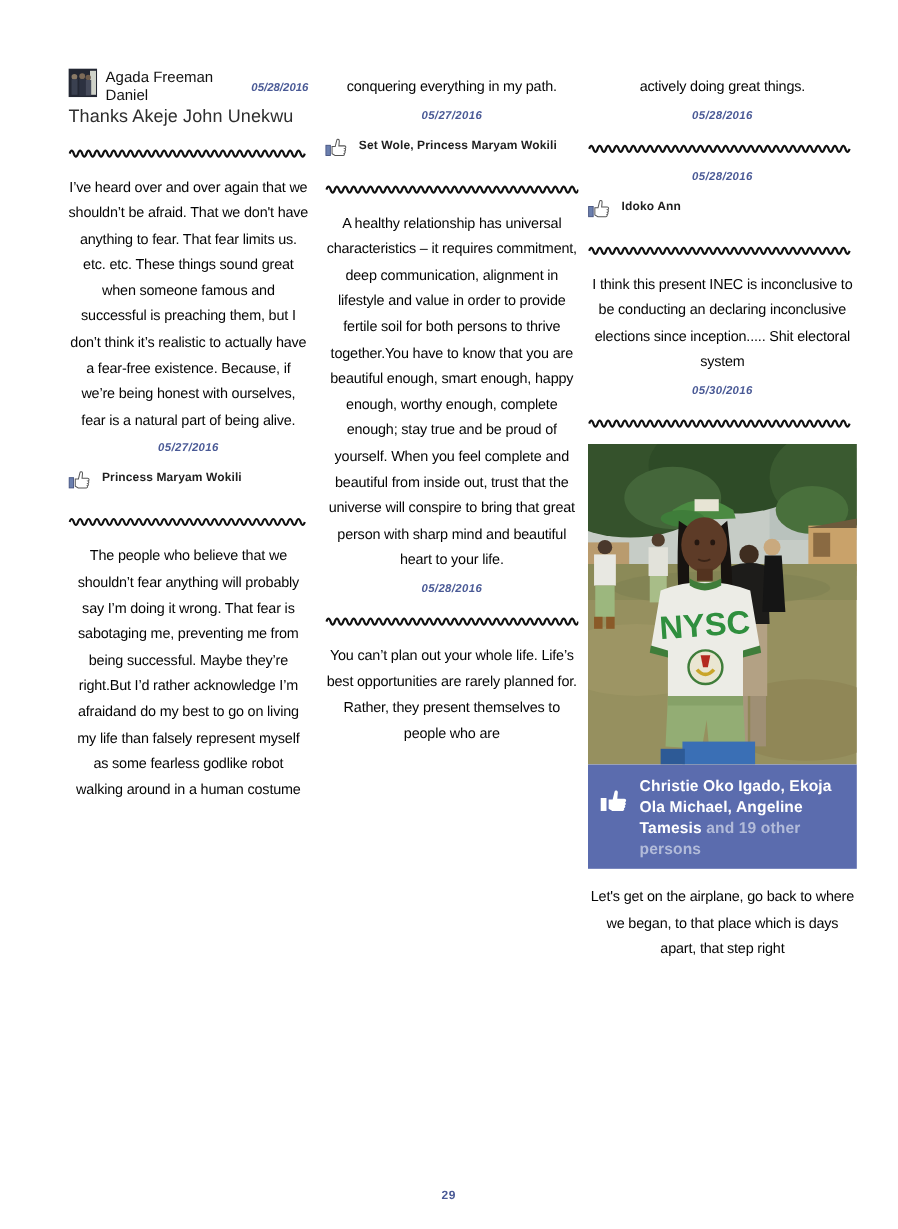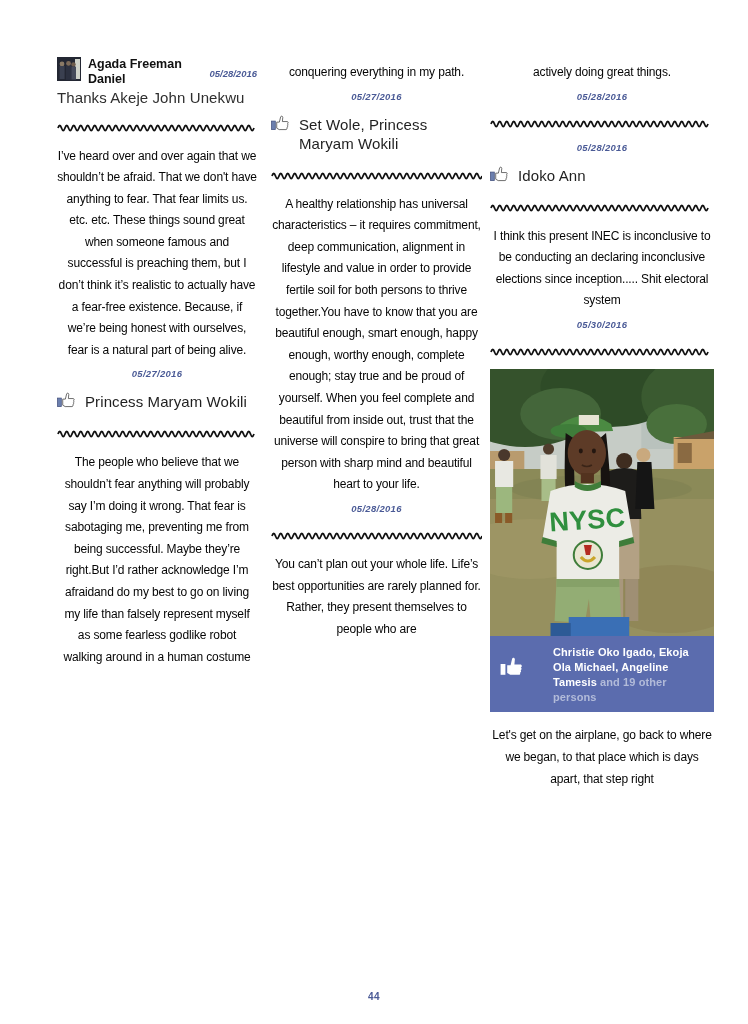--- a/index.html
+++ b/index.html
@@ -10,48 +10,48 @@
   }
   .column{position:absolute;top:57px;}
   .col0{left:57px;width:200px;}
   .col1{left:271px;width:211px;}
   .col2{left:490px;width:224px;}
 
   
   .profile{margin-bottom:2px;}
   .profile-top{display:flex;align-items:flex-start;}
   .avatar{width:24px;height:24px;flex:0 0 24px;margin-right:7px;}
-  .profile-name{font-weight:bold;font-size:12.5px;line-height:1.18;color:#111;max-width:105px;}
+  .profile-name{font-weight:normal;font-size:12.5px;line-height:1.18;color:#111;max-width:105px;}
   .profile-date{margin-left:auto;margin-top:11px;font-size:9.5px;font-weight:bold;font-style:italic;color:#4a5a96;white-space:nowrap;}
   .profile-msg{font-size:15px;color:#2e2e2e;margin-top:2px;letter-spacing:.1px;}
 
   
   .divider{margin:17px 0 11px 0;height:10px;}
   .divider svg{display:block;}
 
   
   .post{margin-top:13px;}
   .post-text{
     font-size:12px;line-height:21.6px;text-align:center;color:#050505;
     letter-spacing:-0.15px;
   }
   .post-date{margin-top:7px;text-align:center;font-size:9.5px;font-weight:bold;font-style:italic;color:#4a5a96;letter-spacing:.3px;}
   .like-row{margin-top:13px;display:flex;align-items:flex-start;}
   .like-row .thumb{flex:0 0 19px;margin-right:9px;margin-top:-1px;}
-  .like-names{font-size:15px;font-weight:normal;color:#1f1f1f;line-height:1.3;letter-spacing:.1px;}
+  .like-names{font-size:10px;font-weight:bold;color:#1f1f1f;line-height:1.3;letter-spacing:.1px;}
 
   
   .photo-post{margin-top:12px;}
   .photo-img{display:block;width:100%;height:267px;}
   .photo-caption{
     background:#5b6cae;color:#ffffff;display:flex;align-items:flex-start;
     padding:9px 10px 8px 8px;min-height:40px;
   }
   .photo-caption .thumb-white{flex:0 0 24px;margin:10px 9px 0 2px;}
-  .caption-text{font-size:11px;line-height:1.35;letter-spacing:.1px;margin-left:20px;}
+  .caption-text{font-size:13px;line-height:1.35;letter-spacing:.1px;}
   .caption-names{font-weight:bold;color:#ffffff;}
   .caption-suffix{font-weight:bold;color:#b2bbd9;}
 
   .page-number{
     position:absolute;left:0;right:0;top:991px;text-align:center;
     font-size:10px;font-weight:bold;color:#4a5a96;letter-spacing:.5px;
   }
 </style>
 </head>
 <body>
@@ -243,14 +243,14 @@
       </svg>
       <div class="caption-text"><span class="caption-names">Christie Oko Igado, Ekoja Ola Michael, Angeline Tamesis</span><span class="caption-suffix"> and 19 other persons</span></div>
     </div>
   </div>
         <div class="post">
     <div class="post-text">Let's get on the airplane, go back to where we began, to that place which is days apart, that step right</div>
 
   </div>
       </div>
     </div>
-  <div class="page-number">44</div>
+  <div class="page-number">29</div>
 </div>
 
 </body></html>

